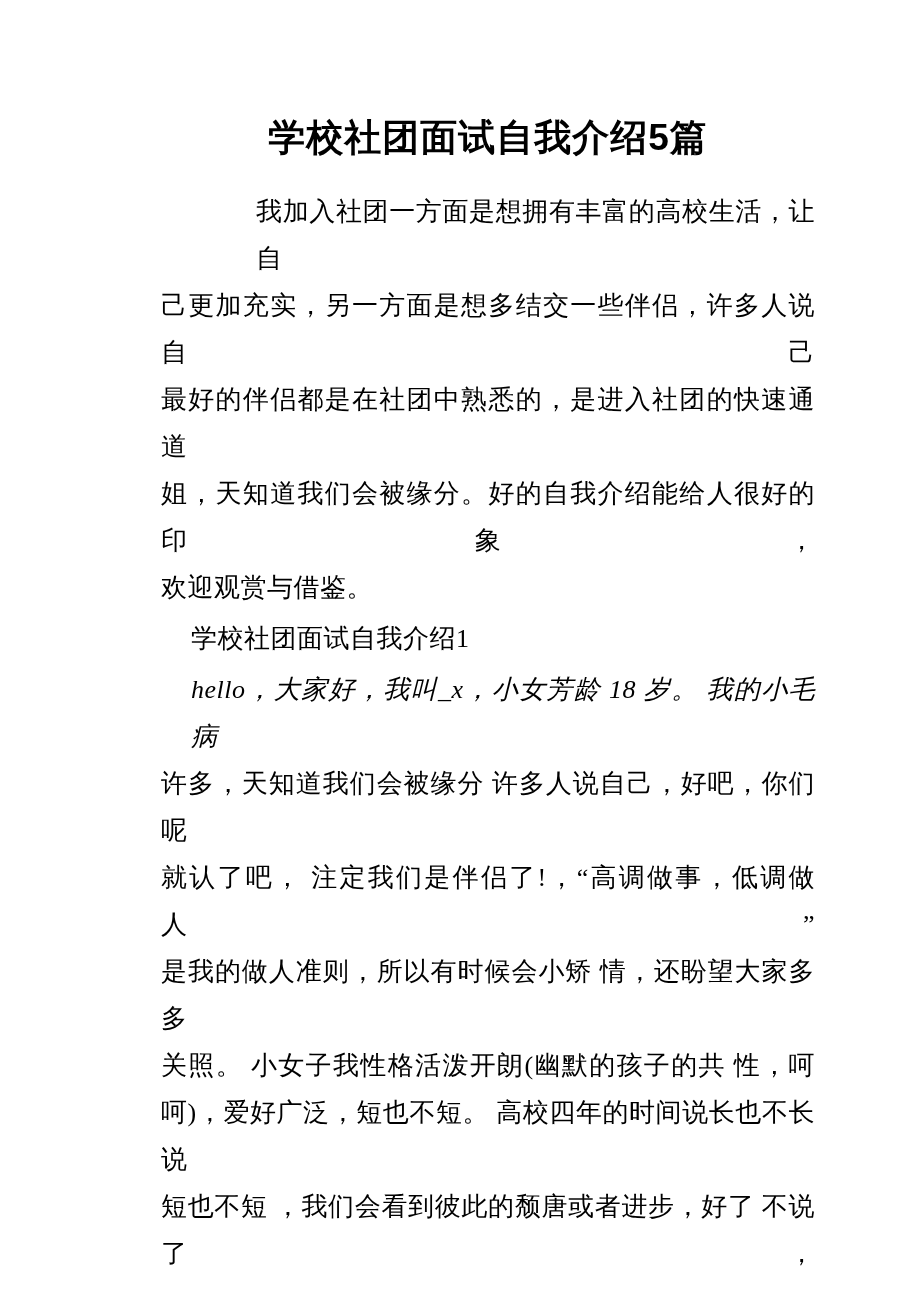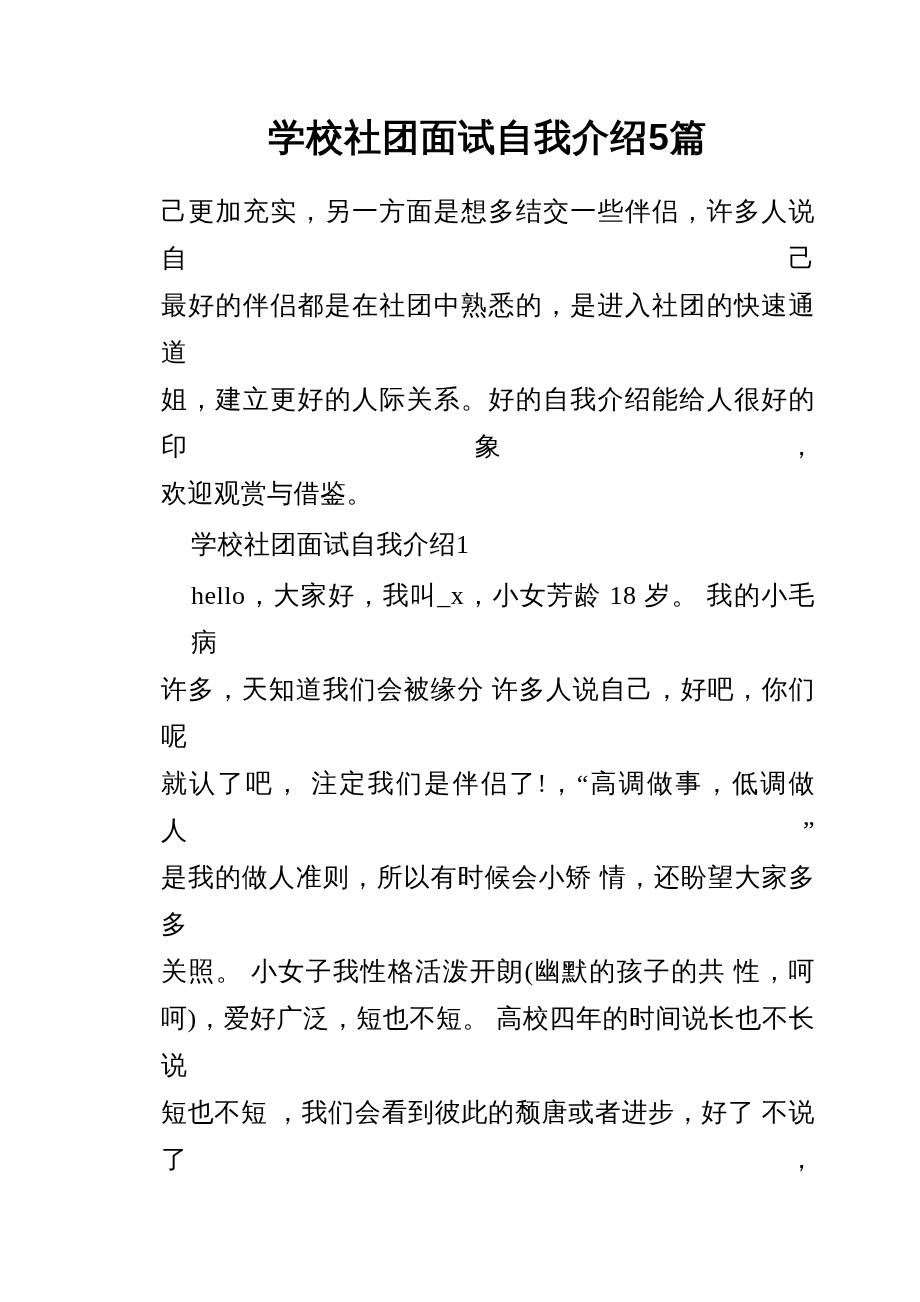--- a/index.html
+++ b/index.html
@@ -47,30 +47,31 @@
     text-align-last: left;
   }
 </style>
 </head>
 <body>
 
 <div class="page">
   <h1 class="title">学校社团面试自我介绍5篇</h1>
   <div class="doc-body">
       <div class="paragraph">
+        <div class="line" style="padding-left: 95px;">我加入社团一方面是想拥有丰富的高校生活，让自</div>
         <div class="line">己更加充实，另一方面是想多结交一些伴侣，许多人说自己</div>
         <div class="line">最好的伴侣都是在社团中熟悉的，是进入社团的快速通道</div>
-        <div class="line">姐，建立更好的人际关系。好的自我介绍能给人很好的印象，</div>
+        <div class="line">姐，天知道我们会被缘分。好的自我介绍能给人很好的印象，</div>
         <div class="line last">欢迎观赏与借鉴。</div>
       </div>
       <div class="paragraph">
         <div class="line last" style="padding-left: 30px;">学校社团面试自我介绍1</div>
       </div>
       <div class="paragraph">
-        <div class="line" style="padding-left: 30px;">hello，大家好，我叫_x，小女芳龄 18 岁。 我的小毛病</div>
+        <div class="line" style="padding-left: 30px; font-style: italic;">hello，大家好，我叫_x，小女芳龄 18 岁。 我的小毛病</div>
         <div class="line">许多，天知道我们会被缘分 许多人说自己，好吧，你们呢</div>
         <div class="line">就认了吧， 注定我们是伴侣了!，“高调做事，低调做 人”</div>
         <div class="line">是我的做人准则，所以有时候会小矫 情，还盼望大家多多</div>
         <div class="line">关照。 小女子我性格活泼开朗(幽默的孩子的共 性，呵</div>
         <div class="line">呵)，爱好广泛，短也不短。 高校四年的时间说长也不长说</div>
         <div class="line">短也不短 ，我们会看到彼此的颓唐或者进步，好了 不说了，</div>
       </div>
     </div>
 </div>
 

